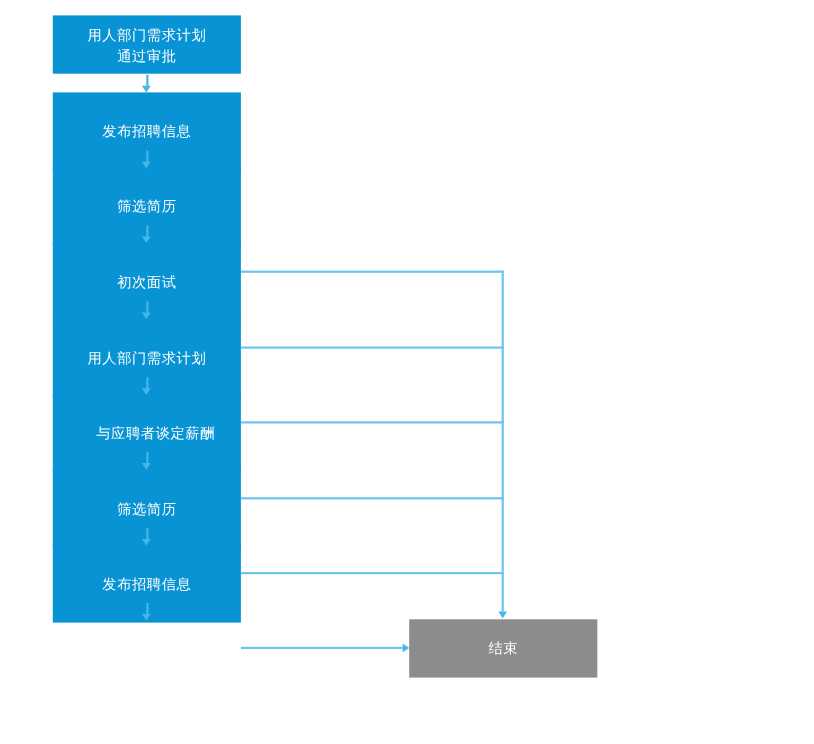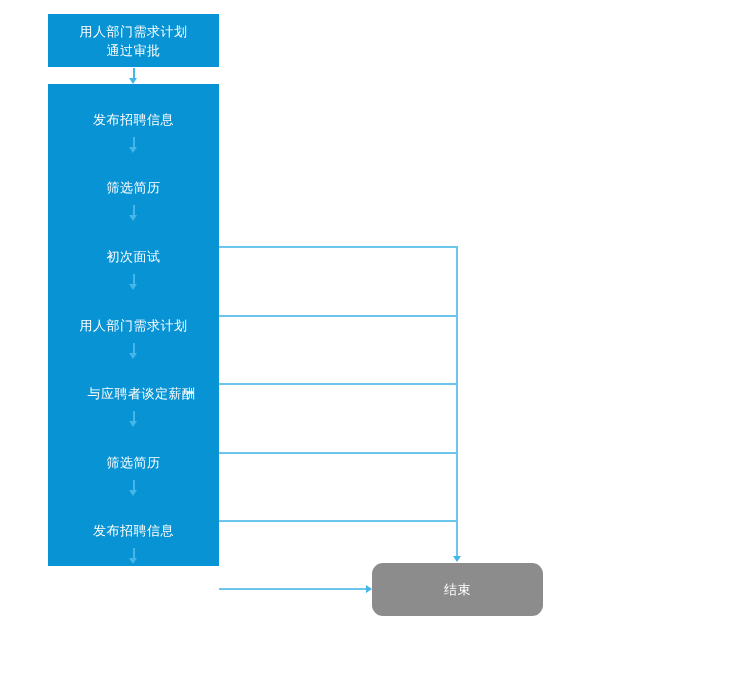--- a/index.html
+++ b/index.html
@@ -37,21 +37,20 @@
     width: 171px;
     height: 71px;
     left: 48px;
   }
   .node.terminator {
     background: #8c8c8c;
     width: 171px;
     height: 53px;
     left: 372px;
     top: 563px;
-    border-radius: 11px;
   }
   .conn {
     position: absolute;
     background: #6cc5ec;
   }
   .conn.h {
     height: 2px;
   }
   .conn.v {
     width: 2px;

